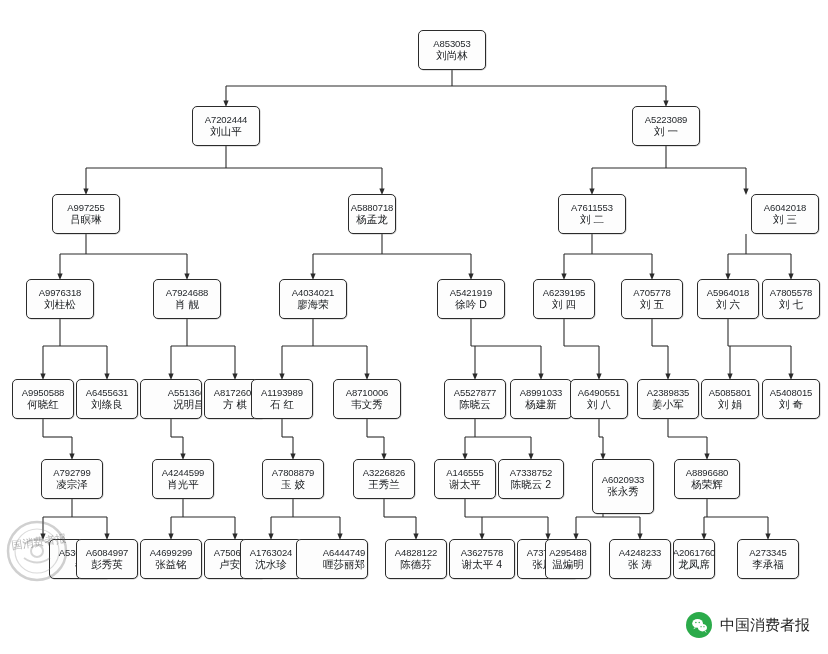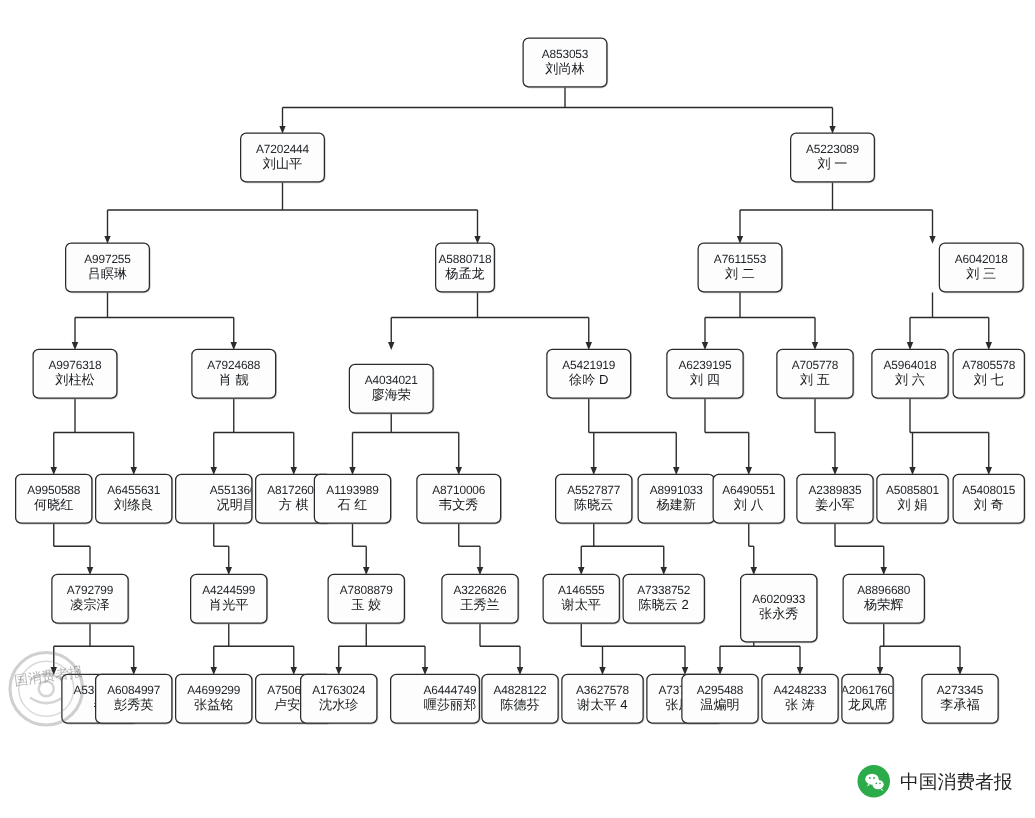--- a/index.html
+++ b/index.html
@@ -225,21 +225,21 @@
         <div class="nname">刘 三</div>
       </div>
       <div class="node" style="left: 26px; top: 279px; width: 68px; height: 40px;">
         <div class="nid">A9976318</div>
         <div class="nname">刘柱松</div>
       </div>
       <div class="node" style="left: 153px; top: 279px; width: 68px; height: 40px;">
         <div class="nid">A7924688</div>
         <div class="nname">肖 靓</div>
       </div>
-      <div class="node" style="left: 279px; top: 291px; width: 68px; height: 40px;">
+      <div class="node" style="left: 279px; top: 279px; width: 68px; height: 40px;">
         <div class="nid">A4034021</div>
         <div class="nname">廖海荣</div>
       </div>
       <div class="node" style="left: 437px; top: 279px; width: 68px; height: 40px;">
         <div class="nid">A5421919</div>
         <div class="nname">徐吟 D</div>
       </div>
       <div class="node" style="left: 533px; top: 279px; width: 62px; height: 40px;">
         <div class="nid">A6239195</div>
         <div class="nname">刘 四</div>
@@ -349,37 +349,37 @@
         <div class="nname">张益铭</div>
       </div>
       <div class="node" style="left: 204px; top: 539px; width: 62px; height: 40px;">
         <div class="nid">A7506766</div>
         <div class="nname">卢安忠</div>
       </div>
       <div class="node" style="left: 240px; top: 539px; width: 62px; height: 40px;">
         <div class="nid">A1763024</div>
         <div class="nname">沈水珍</div>
       </div>
-      <div class="node" style="left: 312px; top: 539px; width: 72px; height: 40px; padding-left: 24px;">
+      <div class="node" style="left: 296px; top: 539px; width: 72px; height: 40px; padding-left: 24px;">
         <div class="nid">A6444749</div>
         <div class="nname">喱莎丽郑</div>
       </div>
       <div class="node" style="left: 385px; top: 539px; width: 62px; height: 40px;">
         <div class="nid">A4828122</div>
         <div class="nname">陈德芬</div>
       </div>
       <div class="node" style="left: 449px; top: 539px; width: 66px; height: 40px;">
         <div class="nid">A3627578</div>
         <div class="nname">谢太平 4</div>
       </div>
       <div class="node" style="left: 517px; top: 539px; width: 62px; height: 40px;">
         <div class="nid">A7379901</div>
         <div class="nname">张展畅</div>
       </div>
-      <div class="node" style="left: 545px; top: 539px; width: 62px; height: 40px;">
+      <div class="node" style="left: 545px; top: 539px; width: 46px; height: 40px;">
         <div class="nid">A295488</div>
         <div class="nname">温煸明</div>
       </div>
       <div class="node" style="left: 609px; top: 539px; width: 62px; height: 40px;">
         <div class="nid">A4248233</div>
         <div class="nname">张 涛</div>
       </div>
       <div class="node" style="left: 673px; top: 539px; width: 42px; height: 40px;">
         <div class="nid">A2061760</div>
         <div class="nname">龙凤席</div>

